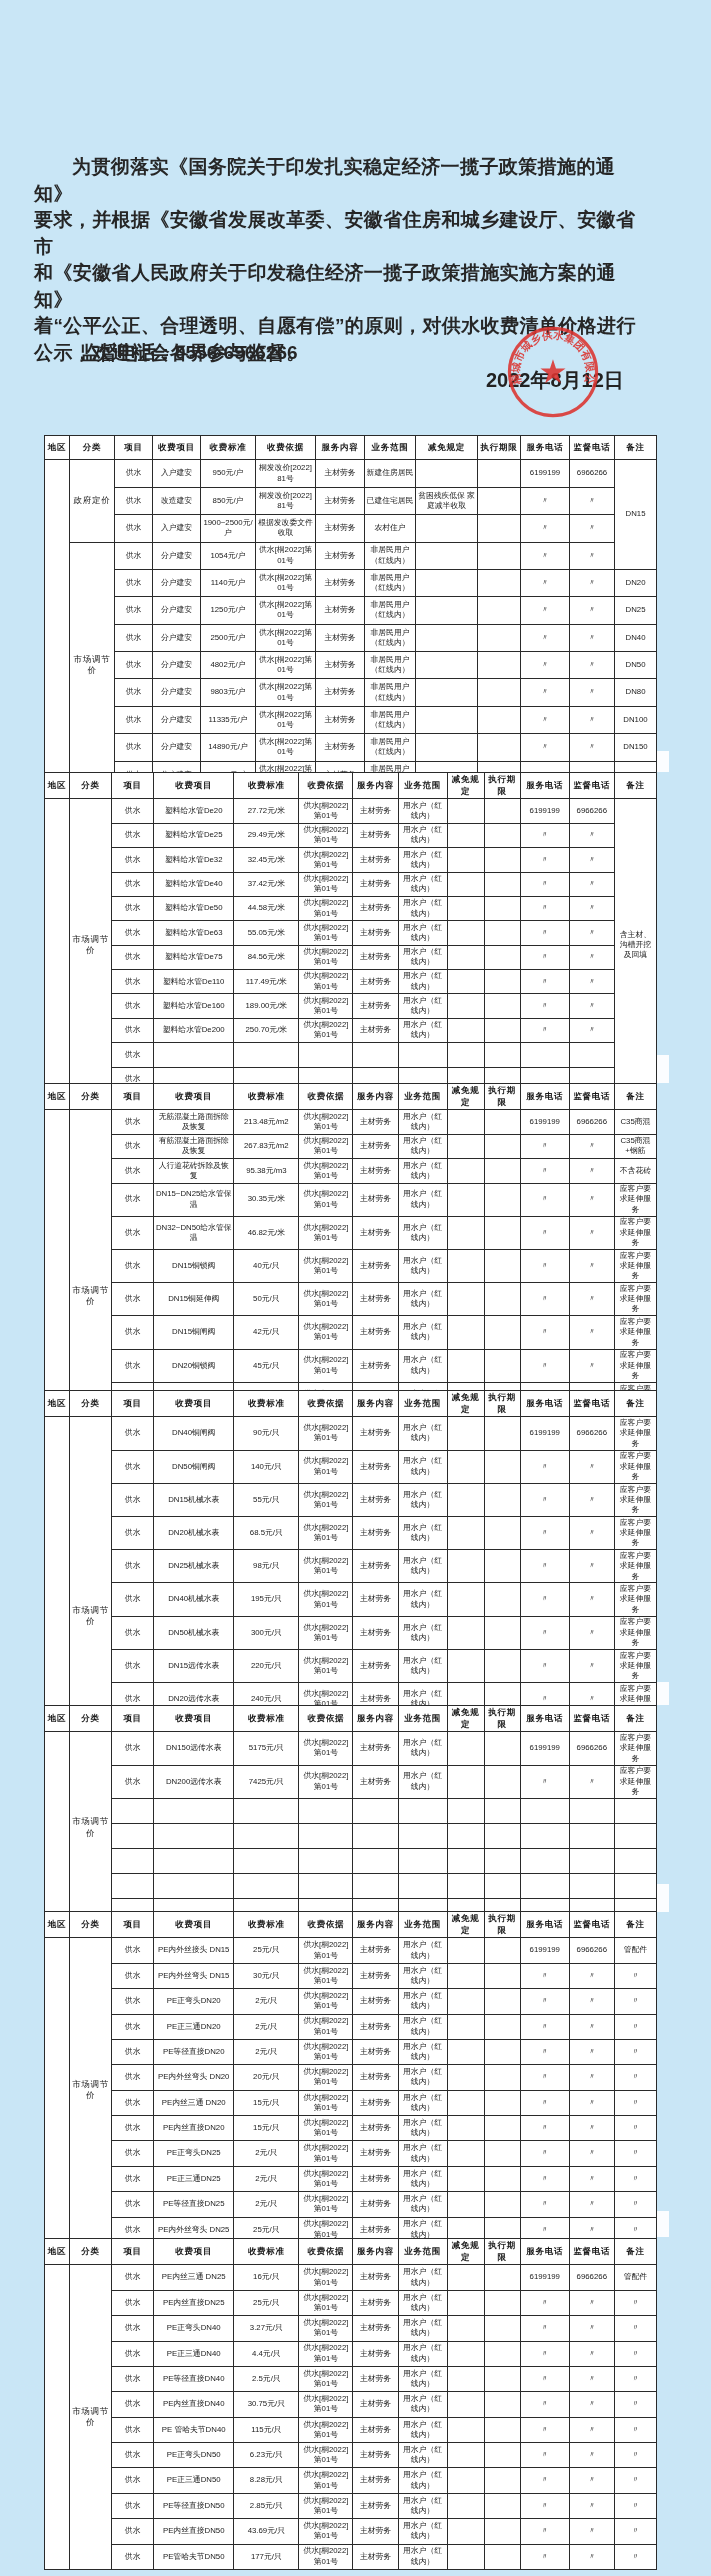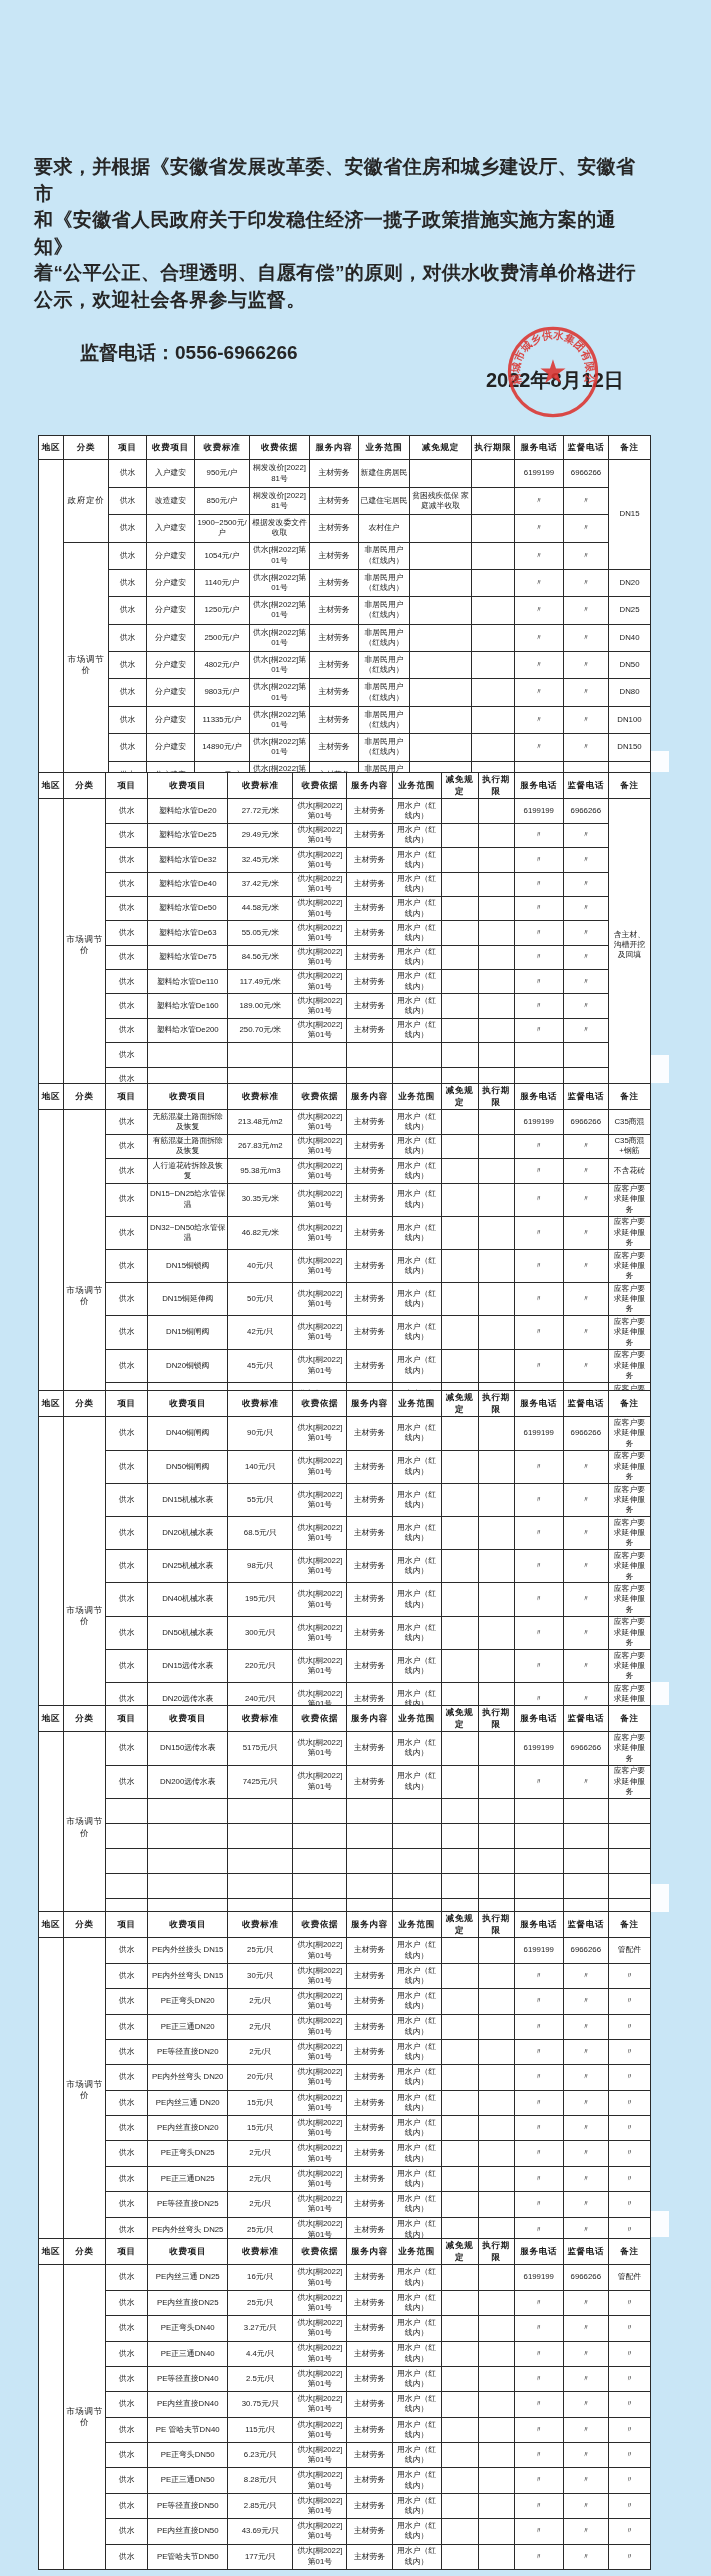--- a/index.html
+++ b/index.html
@@ -11,38 +11,39 @@
          color:#262626;font-weight:bold;letter-spacing:0.4px;}
   .body-text .indent{text-indent:2em;}
   .sup-line{position:absolute;top:340px;left:80px;font-size:19px;font-weight:bold;color:#262626;}
   .pub-date{position:absolute;top:367px;left:486px;font-size:20px;font-weight:bold;color:#222;z-index:1;}
   .seal{position:absolute;left:503px;top:322px;width:100px;height:100px;opacity:0.88;z-index:2;}
   .caption{position:absolute;top:398px;left:0;right:0;text-align:center;font-size:14px;
          color:#1b1b1b;letter-spacing:1.4px;}
   .gap{position:absolute;left:54px;width:615px;background:#fbfdff;}
   .gapA{top:751px;height:20.5px;} .gapB{top:1055px;height:28px;}
   .gapC{top:1682px;height:23px;} .gapD{top:1884px;height:27.6px;} .gapE{top:2211px;height:26px;}
-  .twrap{position:absolute;left:38px;background:#fff;}
+  .twrap{position:absolute;left:44px;background:#fff;}
   .tw0{top:435px;} .tw1{top:772px;} .tw2{top:1083px;} .tw3{top:1390px;}
   .tw4{top:1705px;} .tw5{top:1911px;} .tw6{top:2238px;}
   table{border-collapse:collapse;table-layout:fixed;width:613px;background:#fff;
         border:1.4px solid #1a1a1a;color:#1a1a1a;}
   th,td{border:0.7px solid #2a2a2a;text-align:center;vertical-align:middle;
         padding:0.7px 1.4px;overflow:hidden;word-break:break-all;}
   th{font-size:8.5px;font-weight:bold;height:22px;letter-spacing:0.7px;}
   td{font-size:7.8px;line-height:1.32;}
   td.cls{font-size:8.5px;letter-spacing:0.7px;}
   .rh35 td{height:25px;} .rh33 td{height:23px;} .rh32 td{height:22.6px;} .rh31 td{height:22px;}
 </style>
 </head>
 <body>
 
 <div class="page">
 
   <div class="body-text">
+      <div class="indent">为贯彻落实《国务院关于印发扎实稳定经济一揽子政策措施的通知》</div>
       <div>要求，并根据《安徽省发展改革委、安徽省住房和城乡建设厅、安徽省市</div>
       <div>和《安徽省人民政府关于印发稳住经济一揽子政策措施实施方案的通知》</div>
       <div>着“公平公正、合理透明、自愿有偿”的原则，对供水收费清单价格进行</div>
       <div>公示，欢迎社会各界参与监督。</div>
     </div>
 
   <div class="sup-line">监督电话：0556-6966266</div>
 
   <div class="pub-date">2022年8月12日</div>
 

